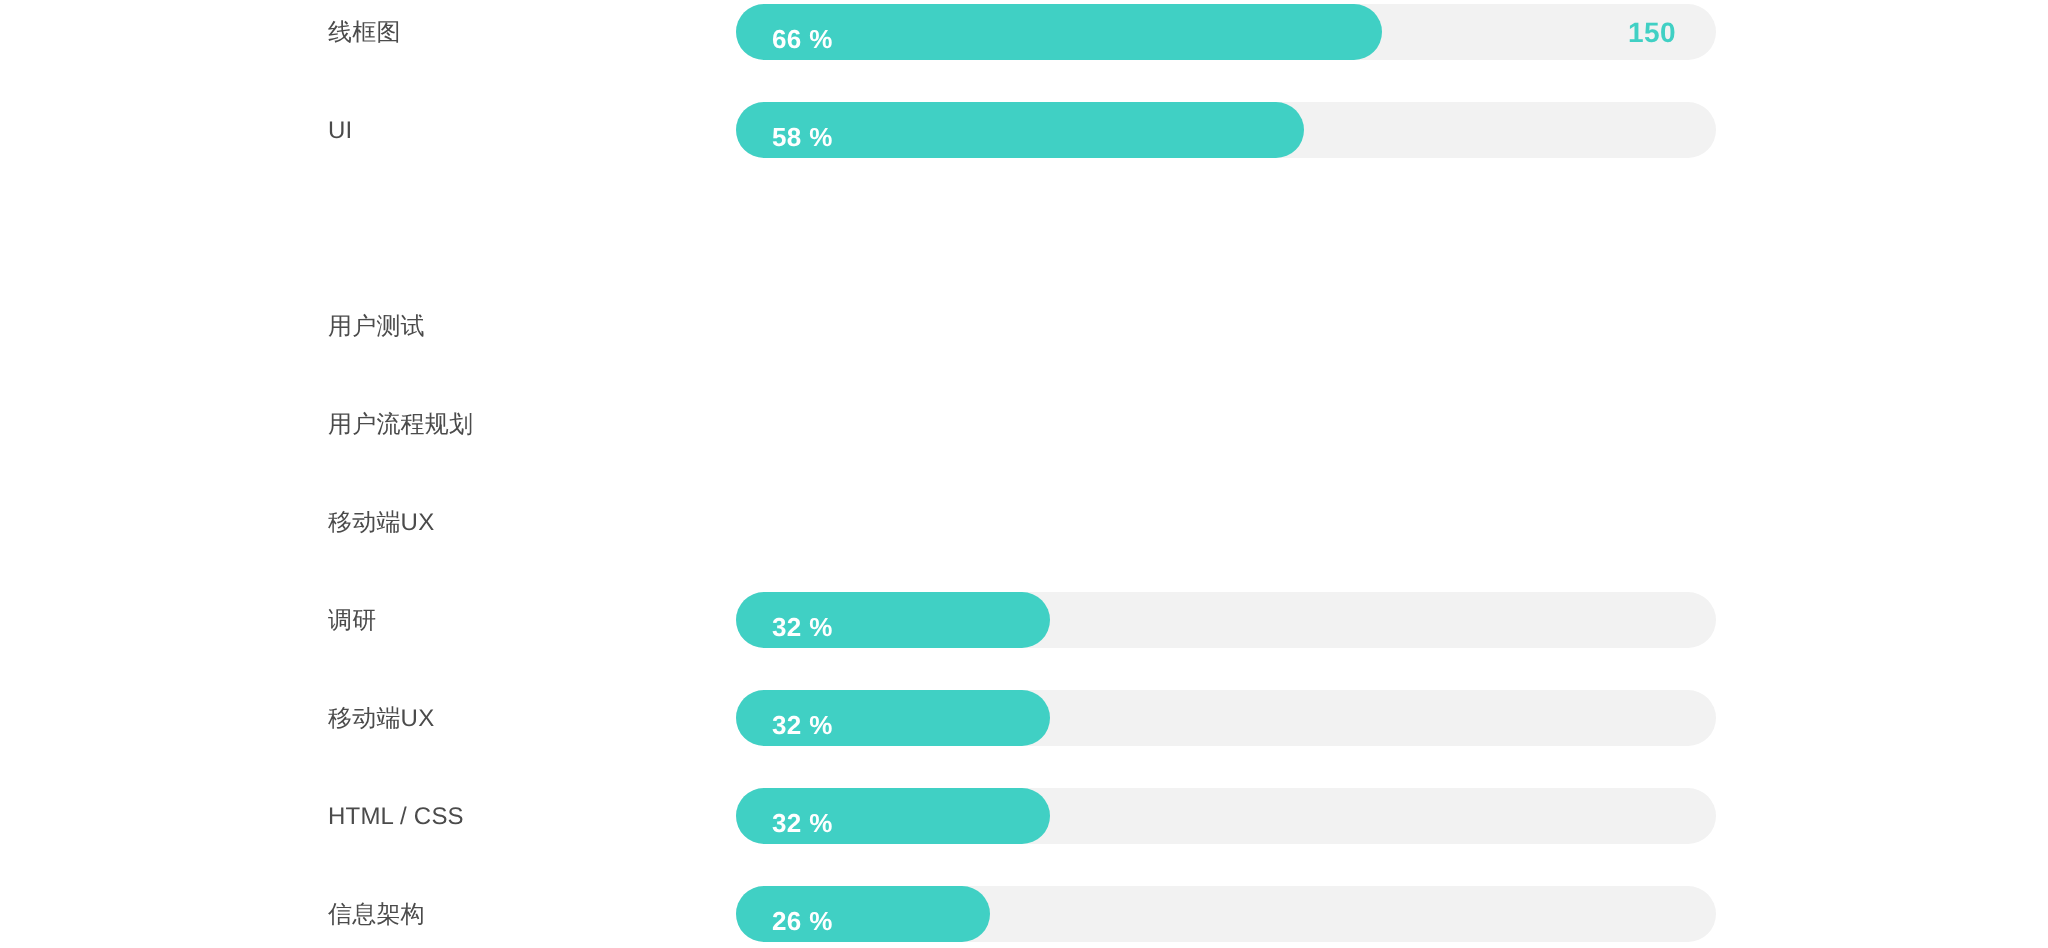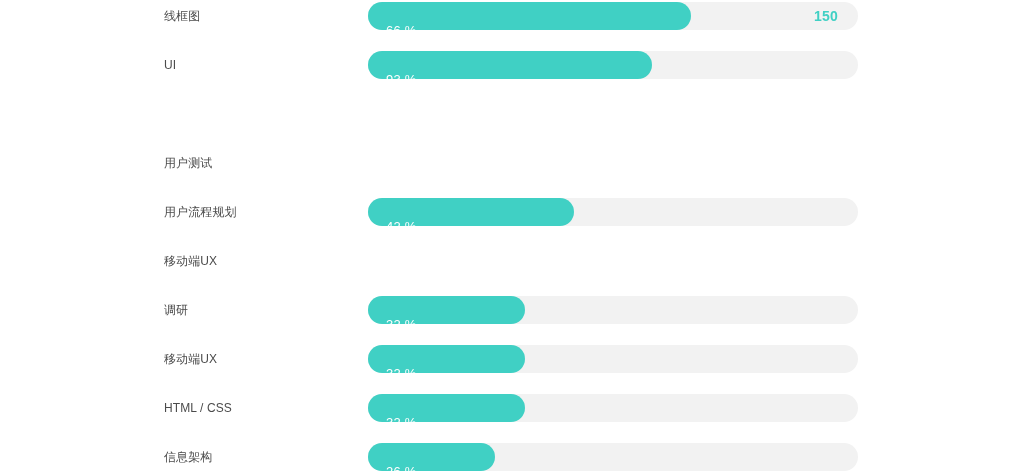--- a/index.html
+++ b/index.html
@@ -58,25 +58,25 @@
     left: 0;
     top: 0;
     height: 28px;
     background: #40d0c4;
     border-radius: 14px;
   }
 
   .fill-value {
     position: absolute;
     left: 18px;
-    top: 15px;
+    top: 4px;
     height: 28px;
     line-height: 28px;
     font-size: 13px;
-    font-weight: 400;
+    font-weight: 700;
     color: #ffffff;
     white-space: nowrap;
     letter-spacing: 0.2px;
   }
 
   .track-total {
     position: absolute;
     right: 20px;
     top: 0;
     height: 28px;
@@ -98,34 +98,29 @@
         <div class="fill" style="width: 323px;">
           <span class="fill-value">66 %</span>
         </div>
         <span class="track-total">150</span>
       </div>
     </div>
     <div class="row" style="top: 51px;">
       <div class="row-label">UI</div>
       <div class="track">
         <div class="fill" style="width: 284px;">
-          <span class="fill-value">93 %</span>
+          <span class="fill-value">58 %</span>
         </div>
       </div>
     </div>
     <div class="row" style="top: 149px;">
       <div class="row-label">用户测试</div>
     </div>
     <div class="row" style="top: 198px;">
       <div class="row-label">用户流程规划</div>
-      <div class="track">
-        <div class="fill" style="width: 206px;">
-          <span class="fill-value">42 %</span>
-        </div>
-      </div>
     </div>
     <div class="row" style="top: 247px;">
       <div class="row-label">移动端UX</div>
     </div>
     <div class="row" style="top: 296px;">
       <div class="row-label">调研</div>
       <div class="track">
         <div class="fill" style="width: 157px;">
           <span class="fill-value">32 %</span>
         </div>

